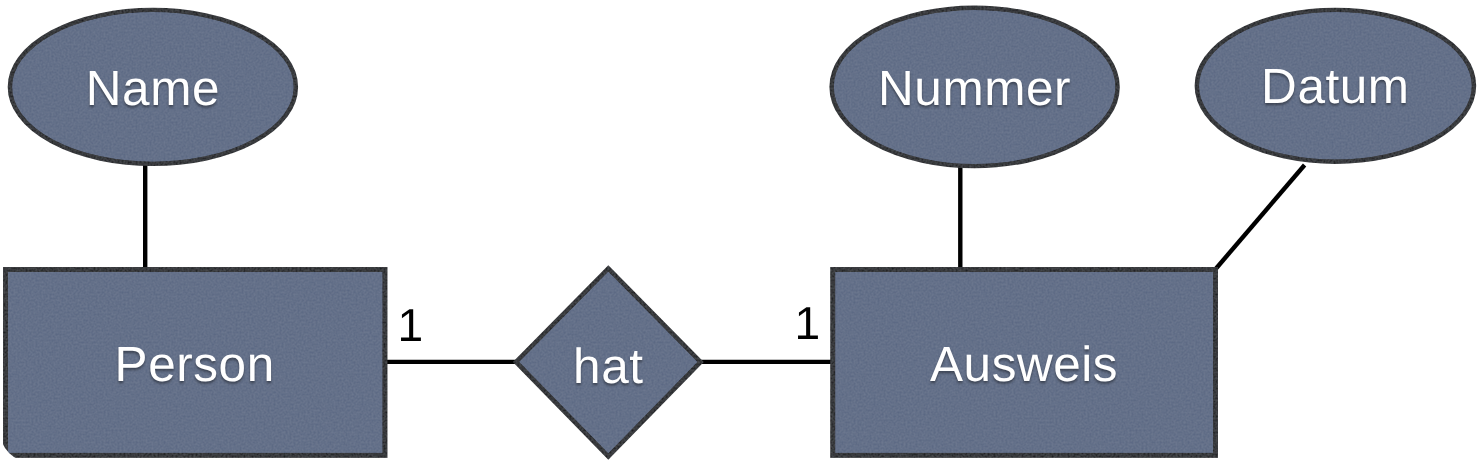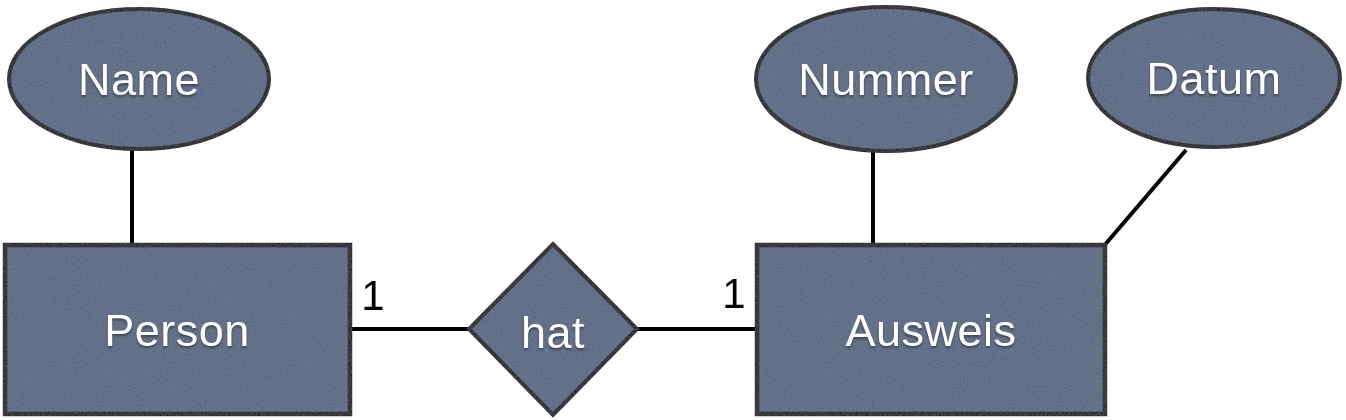--- a/index.html
+++ b/index.html
@@ -7,20 +7,21 @@
     padding: 0;
     background: #ffffff;
   }
   .stage {
     position: relative;
     width: 1346px;
     height: 420px;
     background: var(--bg, #ffffff);
     overflow: hidden;
     font-family: "Liberation Sans", sans-serif;
+    border-radius: 28px;
   }
   .stage svg { display: block; }
 
   .shape {
     fill: var(--shape-fill, #566480);
     stroke: var(--shape-stroke, #000000);
   }
   .shape.rect    { stroke-width: 4.5px; }
   .shape.ellipse { stroke-width: 4px; }
   .shape.diamond { stroke-width: 4px; stroke-linejoin: miter; }

